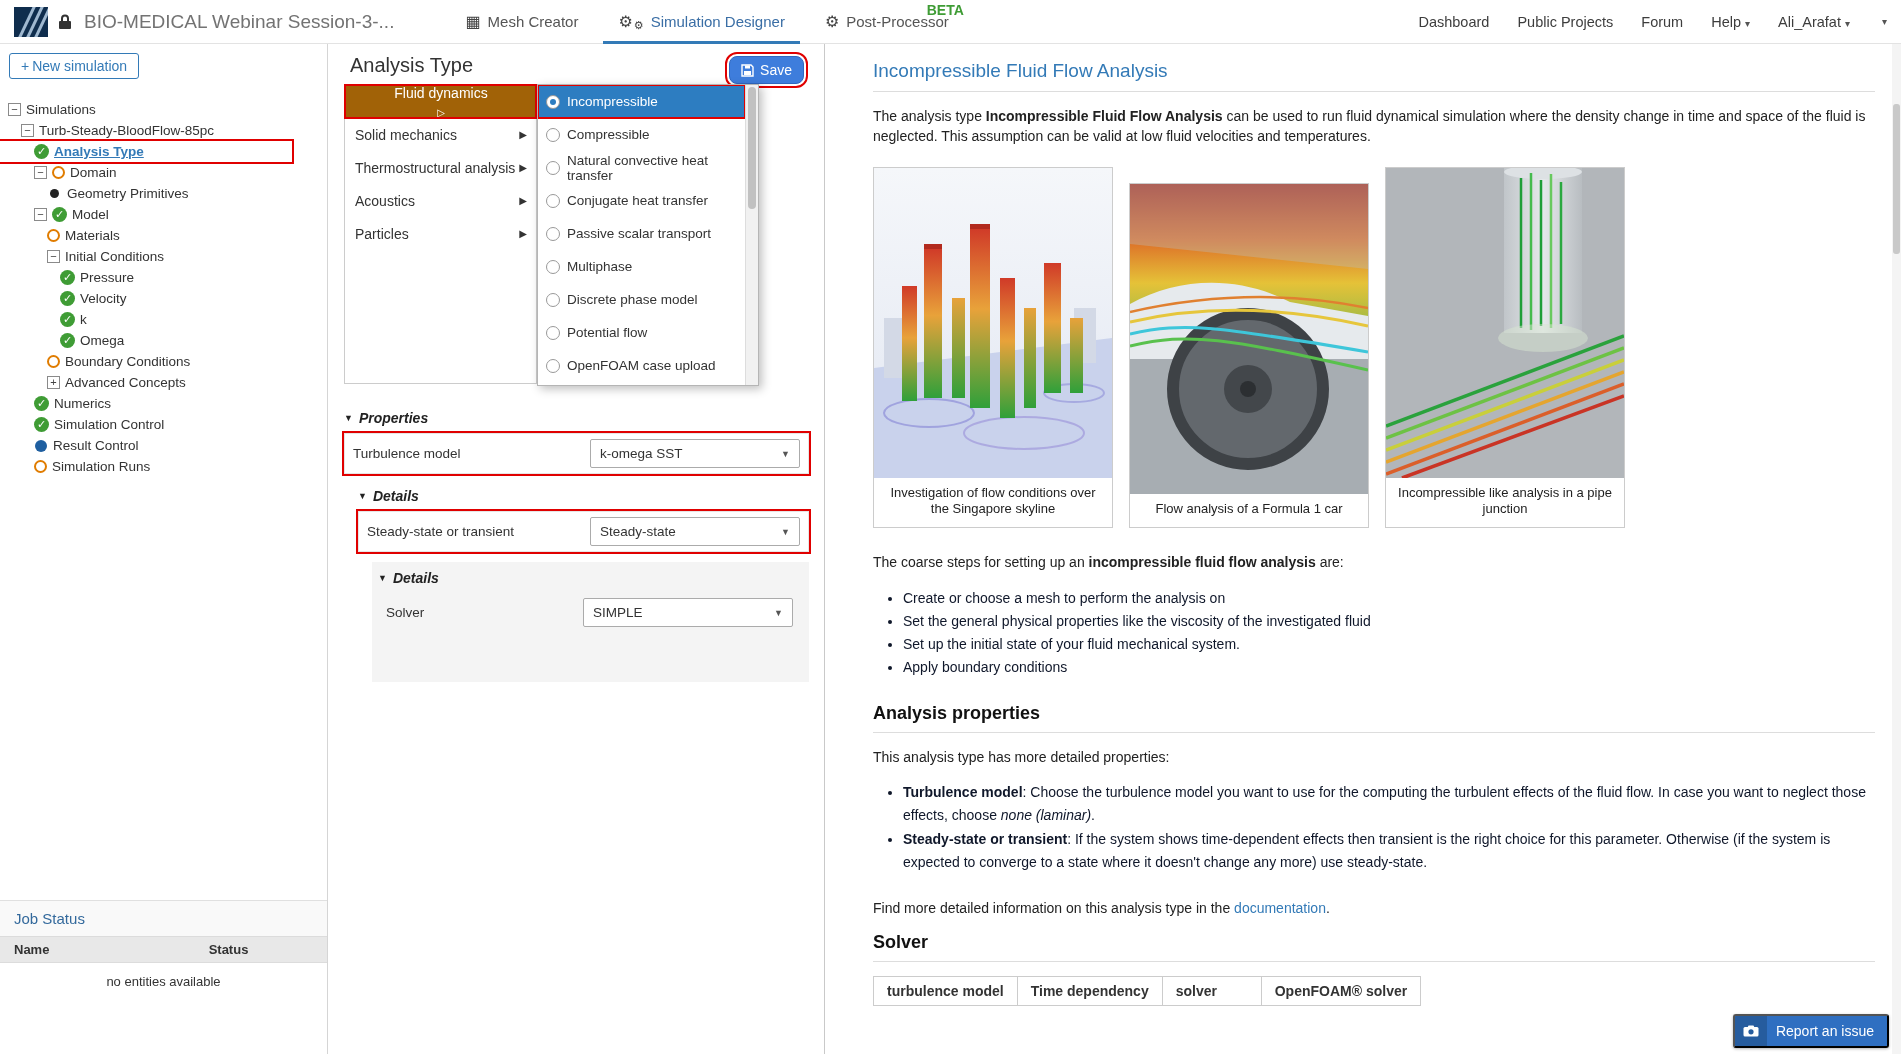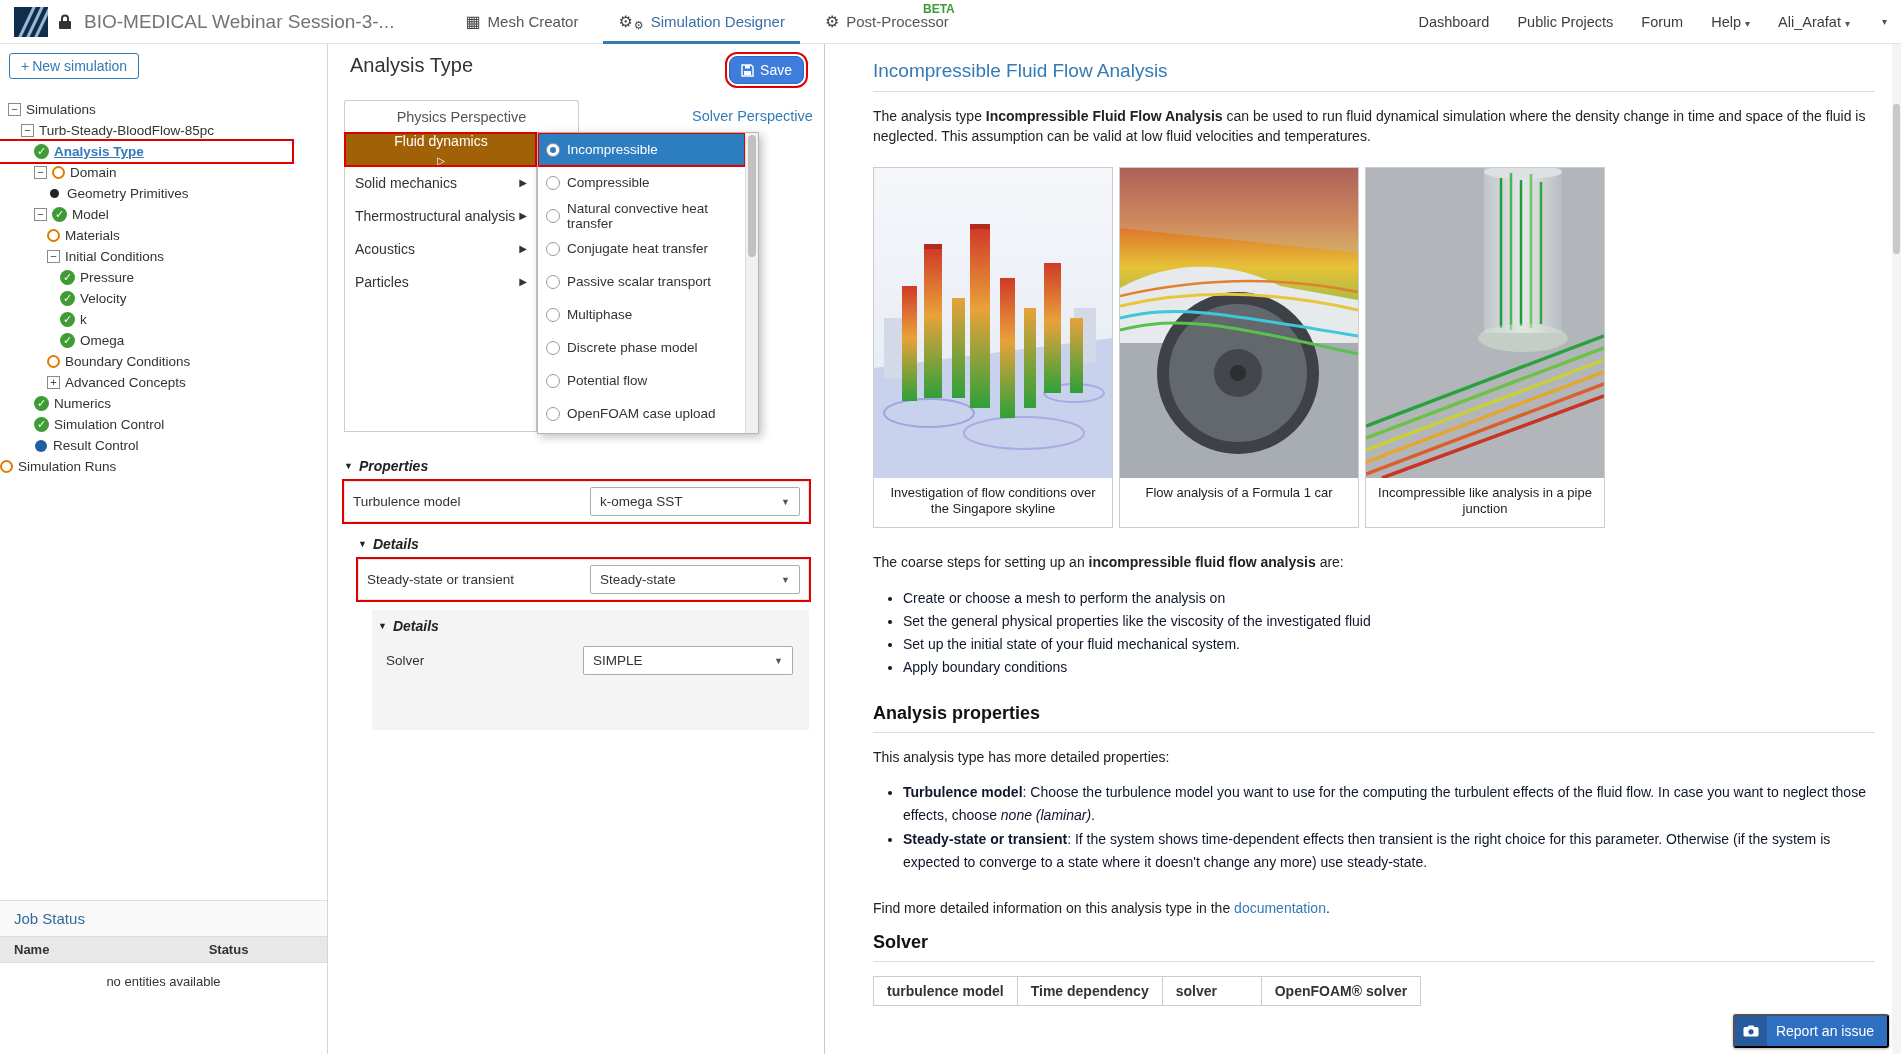--- a/index.html
+++ b/index.html
@@ -9,21 +9,21 @@
   
   .navbar { position:absolute; top:0; left:0; width:100%; height:44px; background:#fff;
     border-bottom:1px solid #e3e3e3; display:flex; align-items:center; padding:0 14px; z-index:50; }
   .nav-left { display:flex; align-items:center; gap:10px; height:100%; }
   .project-title { color:#737373; font-size:19px; white-space:nowrap; margin:0 46px 0 2px; }
   .nav-tab { display:flex; align-items:center; gap:7px; font-size:15px; color:#555;
     padding:0 15px; height:44px; position:relative; cursor:pointer; }
   .nav-tab.active { box-shadow: inset 0 -3px 0 #337ab7; color:#3a6ea5; }
   .nav-ic { font-size:16px; color:#444; line-height:1; }
   .nav-ic.small { font-size:11px; margin-left:-6px; margin-top:8px; }
-  .beta-badge { position:absolute; top:2px; right:9px; font-size:12px; font-weight:bold; color:#3f9c35; }
+  .beta-badge { position:absolute; top:2px; right:0px; font-size:14px; font-weight:bold; color:#3f9c35; }
   .nav-right { margin-left:auto; display:flex; align-items:center; gap:28px; font-size:14.5px; color:#3d3d3d; }
   .nav-link { cursor:pointer; white-space:nowrap; }
   .nav-caret { font-size:10px; color:#555; margin-left:4px; }
 
   
   .sidebar { position:absolute; top:44px; left:0; width:328px; bottom:0; background:#fff;
     border-right:1px solid #d5d5d5; }
   .new-sim-btn { margin:9px 0 0 9px; display:inline-flex; align-items:center; gap:3px;
     border:1px solid #337ab7; color:#337ab7; font-size:14px; padding:4px 11px; border-radius:3px;
     background:#fff; cursor:pointer; }
@@ -95,21 +95,21 @@
   .select .caret { font-size:9px; color:#555; }
   .details-1 { margin:12px 0 0 14px; }
   .details-2 { margin:10px 0 0 14px; background:#f4f4f4; padding:6px 8px 50px 6px; }
 
   
   .doc { position:absolute; top:44px; left:825px; right:0; bottom:0; background:#fff; overflow:hidden;
     padding:16px 26px 0 48px; }
   .doc h1 { font-size:19px; color:#337ab7; font-weight:normal; margin-bottom:9px; }
   .doc hr { border:none; border-top:1px solid #ddd; margin:8px 0 14px; }
   .doc p { font-size:14px; line-height:1.45; color:#222; max-width:1030px; margin-bottom:14px; }
-  .figures { display:flex; gap:6px; margin:20px 0 24px; }
+  .figures { display:flex; gap:16px; margin:20px 0 24px;align-items:flex-end; }
   .figure { border:1px solid #ccc; width:240px; background:#fff; }
   .fig-img { width:238px; height:310px; display:block; }
   .fig-cap { font-size:13px; text-align:center; padding:7px 12px 9px; line-height:1.3; color:#222; }
   ul.doc-list { margin:2px 0 24px 30px; font-size:14px; line-height:1.65; max-width:1000px; color:#0f172a; }
   .doc h2 { font-size:18px; color:#111; margin:14px 0 4px; font-weight:bold; }
   .doc-table { border-collapse:collapse; font-size:14px; margin-top:12px; }
   .doc-table th, .doc-table td { border:1px solid #ccc; padding:6px 13px; text-align:left; vertical-align:top; }
   .doc-table th:nth-child(1), .doc-table td:nth-child(1) { min-width:136px; }
   .doc-table th:nth-child(2), .doc-table td:nth-child(2) { min-width:124px; }
   .doc-table th:nth-child(3), .doc-table td:nth-child(3) { min-width:99px; }
@@ -244,21 +244,21 @@
         <span class="tree-label">Numerics</span>
       </div>
       <div class="tree-row" style="padding-left: 34px;">
         <span class="icon-check">✓</span>
         <span class="tree-label">Simulation Control</span>
       </div>
       <div class="tree-row" style="padding-left: 34px;">
         <span class="icon-blue"></span>
         <span class="tree-label">Result Control</span>
       </div>
-      <div class="tree-row" style=" align-items: center;">
+      <div class="tree-row" style="padding-left: 34px; align-items: center;">
         <span class="icon-orange"></span>
         <span class="tree-label">Simulation Runs</span>
       </div>
     </div>
 
   <div class="job-status">
     <div class="job-title">Job Status</div>
     <div class="job-cols">
       <span class="job-col-name">Name</span>
       <span class="job-col-status">Status</span>
@@ -273,24 +273,20 @@
     <button class="save-btn">
       <svg width="13" height="13" viewBox="0 0 13 13">
         <path d="M1 1 h9 l2 2 v9 h-11 z" fill="none" stroke="#fff" stroke-width="1.4"></path>
         <rect x="3" y="7" width="7" height="4" fill="#fff"></rect>
         <rect x="4" y="1.5" width="5" height="3" fill="#fff"></rect>
       </svg>
       <span>Save</span>
     </button>
   </div>
 
-  <div class="tab-row">
-    <div class="tab-physics">Physics Perspective</div>
-    <div class="tab-solver">Solver Perspective</div>
-  </div>
 
   <div class="menu-wrap">
     <div>
         <div class="pmenu-item selected annotated">
           <span class="pmenu-label">Fluid dynamics</span>
           <span class="pmenu-arrow">▷</span>
         </div>
         <div class="pmenu-item">
           <span class="pmenu-label">Solid mechanics</span>
           <span class="pmenu-arrow">▶</span>

